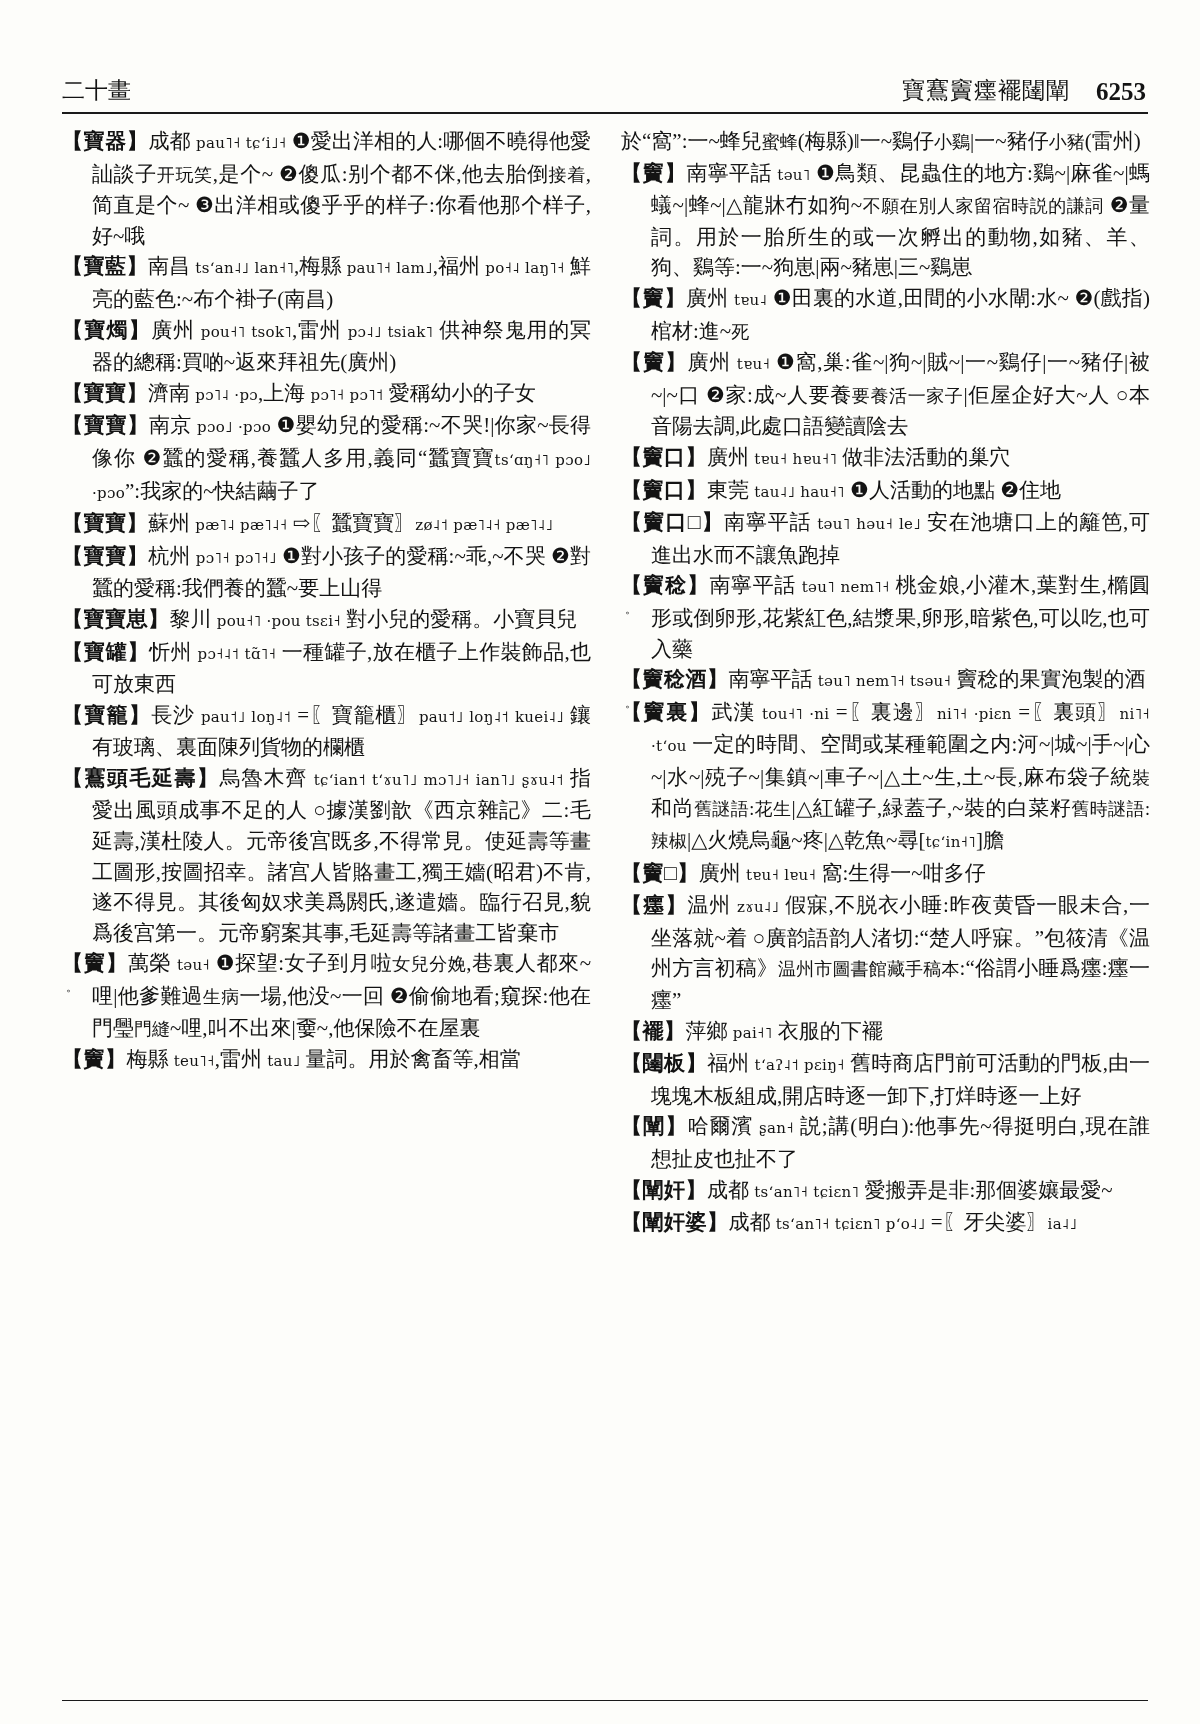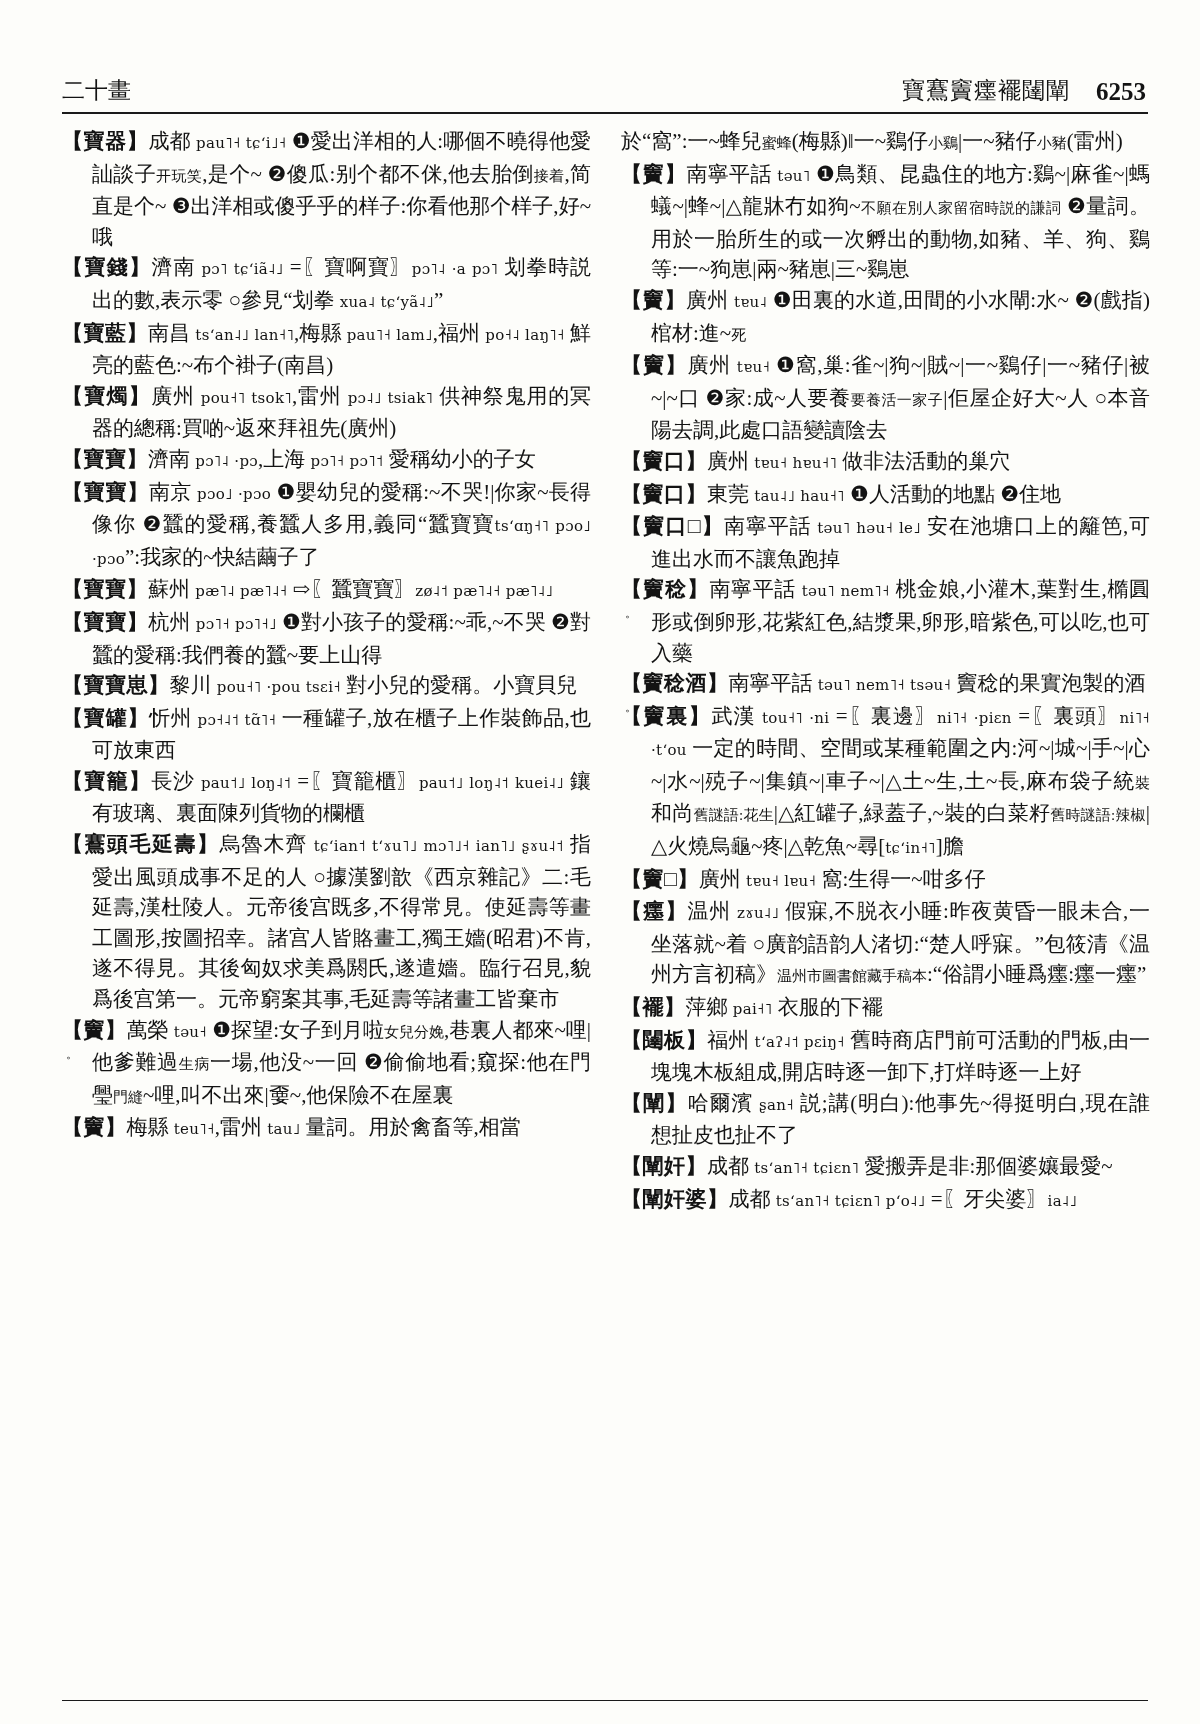--- a/index.html
+++ b/index.html
@@ -15,42 +15,41 @@
   .rule.top{top:112px;}
   .rule.bottom{top:1700px;height:1px;}
   .columns{position:absolute;top:126px;left:62px;width:1088px;height:1566px;
            display:flex;gap:30px;}
   .col{width:529px;overflow:hidden;}
   p.entry{position:relative;margin:0;padding-left:30px;text-indent:-30px;
           font-size:21px;line-height:30.6px;text-align:justify;}
   .head{font-weight:bold;letter-spacing:0.5px;}
   .mark{position:absolute;left:4px;top:24px;font-size:12px;text-indent:0;}
   .ph{font-family:"DejaVu Serif","DejaVu Sans",serif;font-size:15px;letter-spacing:0.3px;}
-  .sm{font-size:15px;margin-top:44px;}
+  .sm{font-size:18px;margin-top:44px;}
   .cont{}
 </style>
 </head>
 <body>
 
 <div class="page">
 
   <header>
     <span class="section">二十畫</span>
     <span class="hr-right">
       <span class="range">寶鶱竇癦襬闥闡</span>
       <span class="pageno">6253</span>
     </span>
   </header>
 
   <div class="rule top"></div>
 
   <main class="columns">
     <div class="col" id="col-left">
         <p class="entry"><span class="head">【寶器】</span><span class="tx">成都 </span><span class="ph">pau˥˧ tɕʻi˩˧</span><span class="tx"> ❶愛出洋相的人:哪個不曉得他愛訕談子</span><span class="sm">开玩笑</span><span class="tx">,是个~ ❷傻瓜:别个都不侎,他去胎倒</span><span class="sm">接着</span><span class="tx">,简直是个~ ❸出洋相或傻乎乎的样子:你看他那个样子,好~哦</span></p>
-        <p class="entry"><span class="head">【寶錢】</span><span class="tx">濟南 </span><span class="ph">pɔ˥ tɕʻiã˨˩</span><span class="tx"> =〖寶啊寶〗</span><span class="ph">pɔ˥˨ ·a pɔ˥</span><span class="tx"> 划拳時説出的數,表示零 ○參見“划拳 </span><span class="ph">xua˨ tɕʻyã˨˩</span><span class="tx">”</span></p>
         <p class="entry"><span class="head">【寶藍】</span><span class="tx">南昌 </span><span class="ph">tsʻan˨˩ lan˧˥</span><span class="tx">,梅縣 </span><span class="ph">pau˥˧ lam˩</span><span class="tx">,福州 </span><span class="ph">po˧˨ laŋ˥˧</span><span class="tx"> 鮮亮的藍色:~布个褂子(南昌)</span></p>
         <p class="entry"><span class="head">【寶燭】</span><span class="tx">廣州 </span><span class="ph">pou˧˥ tsok˥</span><span class="tx">,雷州 </span><span class="ph">pɔ˨˩ tsiak˥</span><span class="tx"> 供神祭鬼用的冥器的總稱:買啲~返來拜祖先(廣州)</span></p>
         <p class="entry"><span class="head">【寶寶】</span><span class="tx">濟南 </span><span class="ph">pɔ˥˨ ·pɔ</span><span class="tx">,上海 </span><span class="ph">pɔ˥˧ pɔ˥˦</span><span class="tx"> 愛稱幼小的子女</span></p>
         <p class="entry"><span class="head">【寶寶】</span><span class="tx">南京 </span><span class="ph">pɔo˩ ·pɔo</span><span class="tx"> ❶嬰幼兒的愛稱:~不哭!|你家~長得像你 ❷蠶的愛稱,養蠶人多用,義同“蠶寶寶</span><span class="ph">tsʻɑŋ˧˥ pɔo˩ ·pɔo</span><span class="tx">”:我家的~快結繭子了</span></p>
         <p class="entry"><span class="head">【寶寶】</span><span class="tx">蘇州 </span><span class="ph">pæ˥˨ pæ˥˨˧</span><span class="tx"> ⇨〖蠶寶寶〗</span><span class="ph">zø˨˦ pæ˥˨˧ pæ˥˨˩</span></p>
         <p class="entry"><span class="head">【寶寶】</span><span class="tx">杭州 </span><span class="ph">pɔ˥˧ pɔ˥˧˩</span><span class="tx"> ❶對小孩子的愛稱:~乖,~不哭 ❷對蠶的愛稱:我們養的蠶~要上山得</span></p>
         <p class="entry"><span class="head">【寶寶崽】</span><span class="tx">黎川 </span><span class="ph">pou˧˥ ·pou tsɛi˧</span><span class="tx"> 對小兒的愛稱。小寶貝兒</span></p>
         <p class="entry"><span class="head">【寶罐】</span><span class="tx">忻州 </span><span class="ph">pɔ˧˨˦ tɑ̃˥˧</span><span class="tx"> 一種罐子,放在櫃子上作裝飾品,也可放東西</span></p>
         <p class="entry"><span class="head">【寶籠】</span><span class="tx">長沙 </span><span class="ph">pau˦˩ loŋ˨˦</span><span class="tx"> =〖寶籠櫃〗</span><span class="ph">pau˦˩ loŋ˨˦ kuei˨˩</span><span class="tx"> 鑲有玻璃、裏面陳列貨物的欄櫃</span></p>
         <p class="entry"><span class="head">【鶱頭毛延壽】</span><span class="tx">烏魯木齊 </span><span class="ph">tɕʻian˦ tʻɤu˥˩ mɔ˥˩˧ ian˥˩ ʂɤu˨˦</span><span class="tx"> 指愛出風頭成事不足的人 ○據漢劉歆《西京雜記》二:毛延壽,漢杜陵人。元帝後宫既多,不得常見。使延壽等畫工圖形,按圖招幸。諸宫人皆賂畫工,獨王嬙(昭君)不肯,遂不得見。其後匈奴求美爲閼氏,遂遣嬙。臨行召見,貌爲後宫第一。元帝窮案其事,毛延壽等諸畫工皆棄市</span></p>

